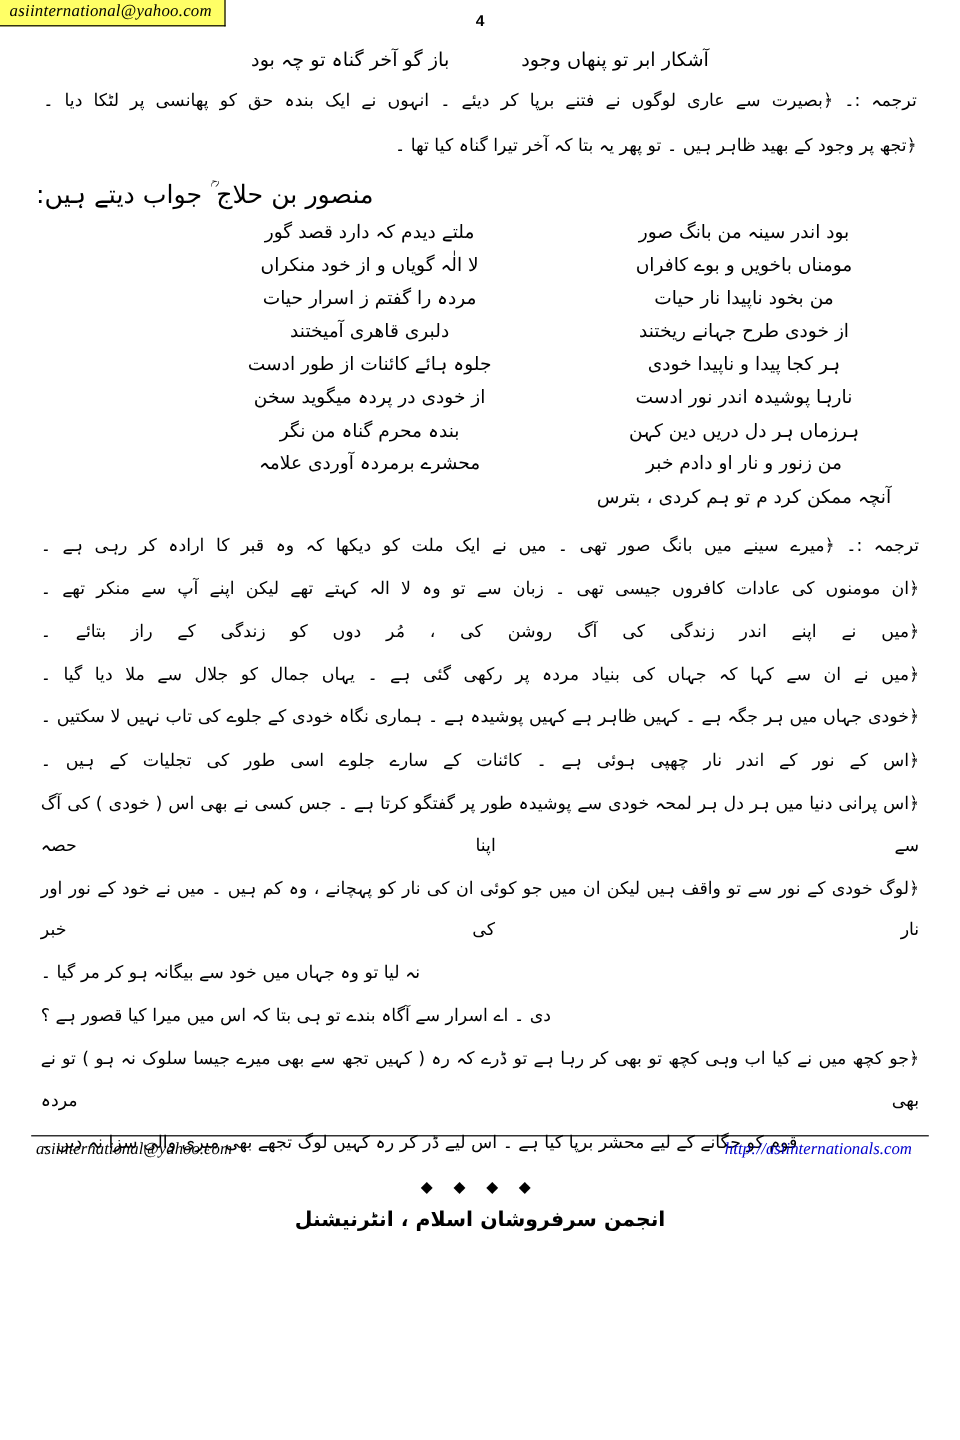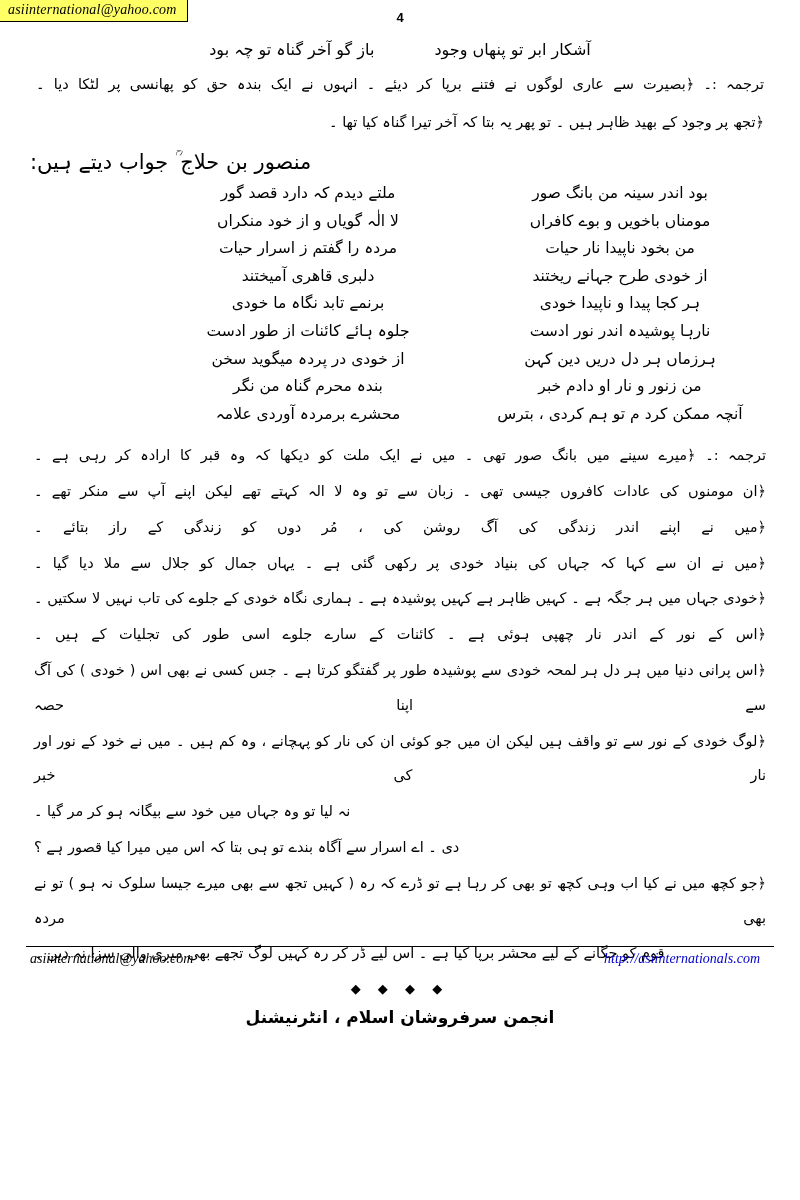--- a/index.html
+++ b/index.html
@@ -217,21 +217,20 @@
     <div class="para rightonly">﴿تجھ پر وجود کے بھید ظاہر ہیں ۔ تو پھر یہ بتا کہ آخر تیرا گناہ کیا تھا ۔</div>
 
     <div class="mansoor-line">منصور بن حلاج ؒ جواب دیتے ہیں:</div>
 
     <div class="verse-block">
       <div class="verse-col">
         <div class="vline">ملتے دیدم کہ دارد قصد گور</div>
         <div class="vline">لا الٰہ گویاں و از خود منکراں</div>
         <div class="vline">مردہ را گفتم ز اسرار حیات</div>
         <div class="vline">دلبری قاھری آمیختند</div>
-        <div class="vline">برنمے تابد نگاہ ما خودی</div>
         <div class="vline">جلوہ ہائے کائنات از طور ادست</div>
         <div class="vline">از خودی در پردہ میگوید سخن</div>
         <div class="vline">بندہ محرم گناہ من نگر</div>
         <div class="vline">محشرے برمردہ آوردی علامہ</div>
       </div>
       <div class="verse-col">
         <div class="vline">بود اندر سینہ من بانگ صور</div>
         <div class="vline">مومناں باخویں و بوے کافراں</div>
         <div class="vline">من بخود ناپیدا نار حیات</div>
         <div class="vline">از خودی طرح جہانے ریختند</div>
@@ -240,21 +239,21 @@
         <div class="vline">ہرزماں ہر دل دریں دین کہن</div>
         <div class="vline">من زنور و نار او دادم خبر</div>
         <div class="vline">آنچہ ممکن کرد م تو ہم کردی ، بترس</div>
       </div>
     </div>
 
     <div class="trans-wrap">
       <div class="tr-row">ترجمہ :۔ ﴿میرے سینے میں بانگ صور تھی ۔ میں نے ایک ملت کو دیکھا کہ وہ قبر کا ارادہ کر رہی ہے ۔</div>
       <div class="tr-row">﴿ان مومنوں کی عادات کافروں جیسی تھی ۔ زبان سے تو وہ لا الہ کہتے تھے لیکن اپنے آپ سے منکر تھے ۔</div>
       <div class="tr-row">﴿میں نے اپنے اندر زندگی کی آگ روشن کی ، مُر دوں کو زندگی کے راز بتائے ۔</div>
-      <div class="tr-row">﴿میں نے ان سے کہا کہ جہاں کی بنیاد خودی پر رکھی گئی ہے ۔ یہاں جمال کو جلال سے ملا دیا گیا ۔</div>
+      <div class="tr-row">﴿میں نے ان سے کہا کہ جہاں کی بنیاد مردہ پر رکھی گئی ہے ۔ یہاں جمال کو جلال سے ملا دیا گیا ۔</div>
       <div class="tr-row">﴿خودی جہاں میں ہر جگہ ہے ۔ کہیں ظاہر ہے کہیں پوشیدہ ہے ۔ ہماری نگاہ خودی کے جلوے کی تاب نہیں لا سکتیں ۔</div>
       <div class="tr-row">﴿اس کے نور کے اندر نار چھپی ہوئی ہے ۔ کائنات کے سارے جلوے اسی طور کی تجلیات کے ہیں ۔</div>
       <div class="tr-row">﴿اس پرانی دنیا میں ہر دل ہر لمحہ خودی سے پوشیدہ طور پر گفتگو کرتا ہے ۔ جس کسی نے بھی اس ( خودی ) کی آگ سے اپنا حصہ</div>
       <div class="tr-row">﴿لوگ خودی کے نور سے تو واقف ہیں لیکن ان میں جو کوئی ان کی نار کو پہچانے ، وہ کم ہیں ۔ میں نے خود کے نور اور نار کی خبر</div>
       <div class="tr-row last-left">نہ لیا تو وہ جہاں میں خود سے بیگانہ ہو کر مر گیا ۔</div>
       <div class="tr-row last-left">دی ۔ اے اسرار سے آگاہ بندے تو ہی بتا کہ اس میں میرا کیا قصور ہے ؟</div>
       <div class="tr-row">﴿جو کچھ میں نے کیا اب وہی کچھ تو بھی کر رہا ہے تو ڈرے کہ رہ ( کہیں تجھ سے بھی میرے جیسا سلوک نہ ہو ) تو نے بھی مردہ</div>
       <div class="tr-row last-left">قوم کو جگانے کے لیے محشر برپا کیا ہے ۔ اس لیے ڈر کر رہ کہیں لوگ تجھے بھی میری والی سزا نہ دیں ۔</div>
     </div>
 

